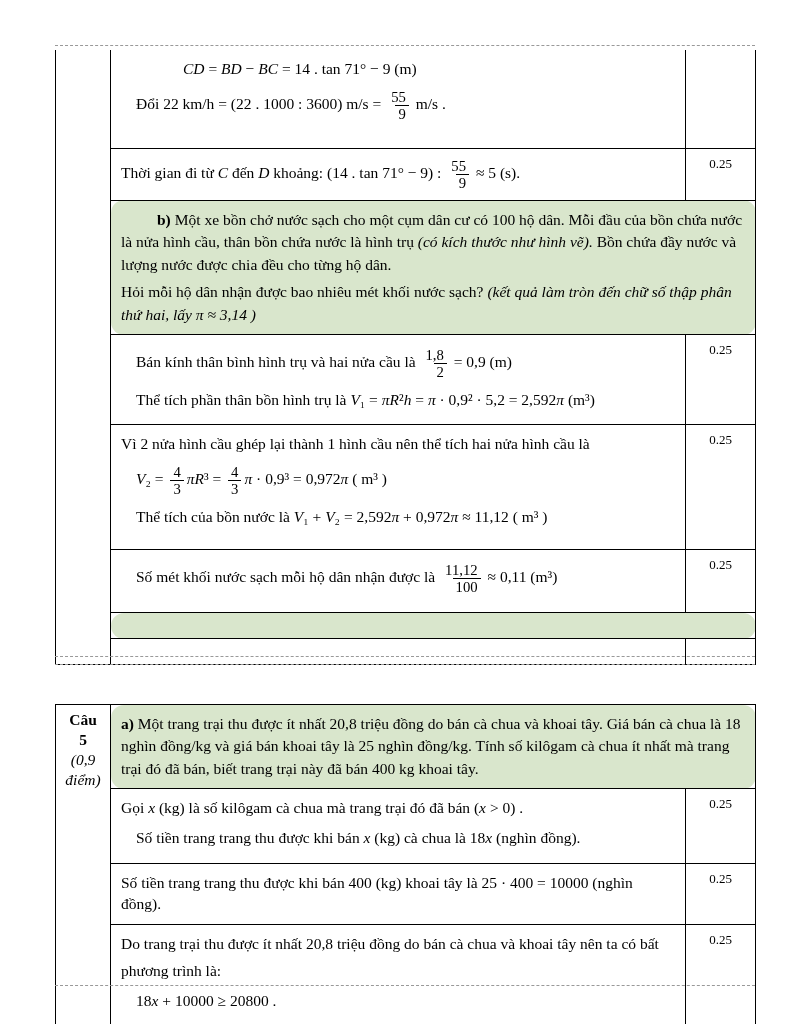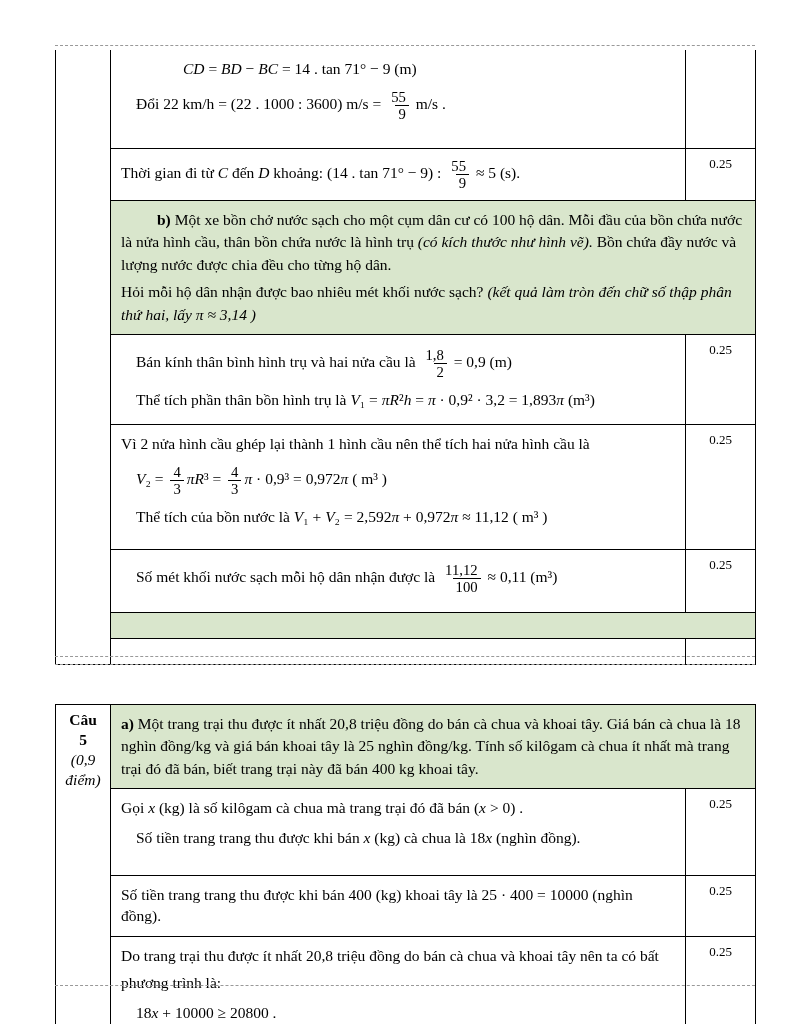--- a/index.html
+++ b/index.html
@@ -17,21 +17,21 @@
   table.answers {
     position:absolute; left:55px; border-collapse:collapse; table-layout:fixed;
     width:700px; font-size:15.5px;
   }
   td { border:1px solid var(--border); vertical-align:top; padding:3px 8px; }
   table.t1 tr:first-child td { border-top:none; }
   col.c-label { width:55px; }
   col.c-main  { width:575px; }
   col.c-score { width:70px; }
   td.score { text-align:center; padding-top:7px; font-size:13px; }
-  td.green { background:var(--green); }
+  td.green { background:var(--green);border-radius:13px; }
   td.label-cell { text-align:center; padding-top:5px; line-height:1.3; }
   .q-title { font-weight:bold; }
   .q-sub { font-style:italic; }
   .line { margin:6px 2px; line-height:1.35; }
   .line.tall { margin:9px 17px; }
   .indent65 { padding-left:62px; }
   .para { margin:5px 2px; line-height:1.45; }
   .para.first-indent { text-indent:36px; }
   .it { font-style:italic; }
   .bd { font-weight:bold; }
@@ -83,21 +83,21 @@
       <div class="para"><span>Hỏi mỗi hộ dân nhận được bao nhiêu mét khối nước sạch? </span><span class="it">(kết quả làm tròn đến chữ số thập phân thứ hai, lấy π ≈ 3,14 )</span></div>
     </td>
   </tr>
 
   <tr>
     <td style="height:90px;">
       <div class="line tall"><span>Bán kính thân bình hình trụ và hai nửa cầu là </span><span class="frac">
               <span class="num">1,8</span>
               <span class="den">2</span>
             </span><span> = 0,9 (m)</span></div>
-      <div class="line tall"><span>Thể tích phần thân bồn hình trụ là </span><span class="it">V</span><span>₁ = </span><span class="it">πR</span><span>²</span><span class="it">h</span><span> = </span><span class="it">π</span><span> · 0,9² · 3,2 = 1,893</span><span class="it">π</span><span> (m³)</span></div>
+      <div class="line tall"><span>Thể tích phần thân bồn hình trụ là </span><span class="it">V</span><span>₁ = </span><span class="it">πR</span><span>²</span><span class="it">h</span><span> = </span><span class="it">π</span><span> · 0,9² · 5,2 = 2,592</span><span class="it">π</span><span> (m³)</span></div>
     </td>
     <td class="score">0.25</td>
   </tr>
 
   <tr>
     <td style="height:125px;">
       <div class="line"><span>Vì 2 nửa hình cầu ghép lại thành 1 hình cầu nên thể tích hai nửa hình cầu là</span></div>
       <div class="line tall"><span class="it">V</span><span>₂ = </span><span class="frac">
               <span class="num">4</span>
               <span class="den">3</span>
@@ -147,21 +147,21 @@
       <div class="q-title">Câu 5</div>
       <div class="q-sub">(0,9</div>
       <div class="q-sub">điểm)</div>
     </td>
     <td colspan="2" class="green" style="height:83px;">
       <div class="para"><span class="bd">a)</span><span> Một trang trại thu được ít nhất 20,8 triệu đồng do bán cà chua và khoai tây. Giá bán cà chua là 18 nghìn đồng/kg và giá bán khoai tây là 25 nghìn đồng/kg. Tính số kilôgam cà chua ít nhất mà trang trại đó đã bán, biết trang trại này đã bán 400 kg khoai tây.</span></div>
     </td>
   </tr>
 
   <tr>
-    <td style="height:87px;">
+    <td style="height:75px;">
       <div class="line"><span>Gọi </span><span class="it">x</span><span> (kg) là số kilôgam cà chua mà trang trại đó đã bán (</span><span class="it">x</span><span> &gt; 0) .</span></div>
       <div class="line tall"><span>Số tiền trang trang thu được khi bán </span><span class="it">x</span><span> (kg) cà chua là 18</span><span class="it">x</span><span> (nghìn đồng).</span></div>
     </td>
     <td class="score">0.25</td>
   </tr>
 
   <tr>
     <td style="height:38px;">
       <div class="line"><span>Số tiền trang trang thu được khi bán 400 (kg) khoai tây là 25 · 400 = 10000 (nghìn đồng).</span></div>
     </td>

